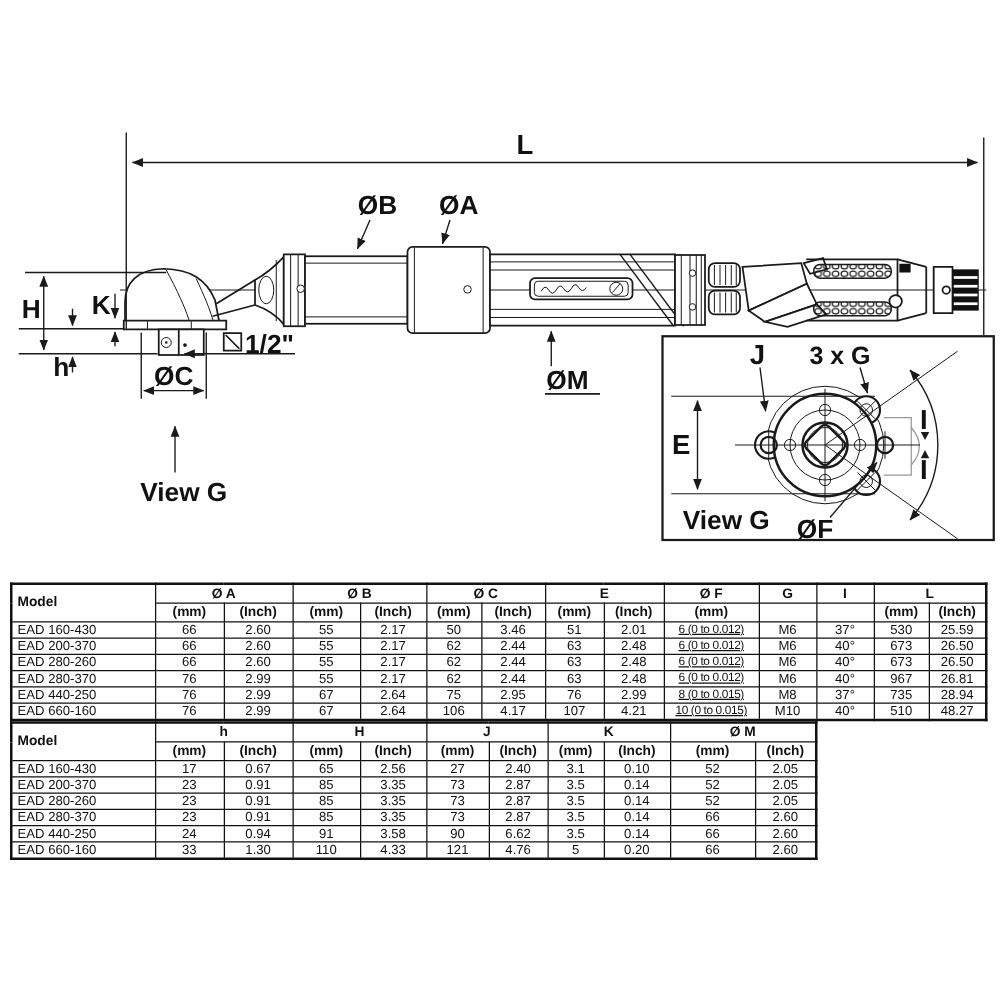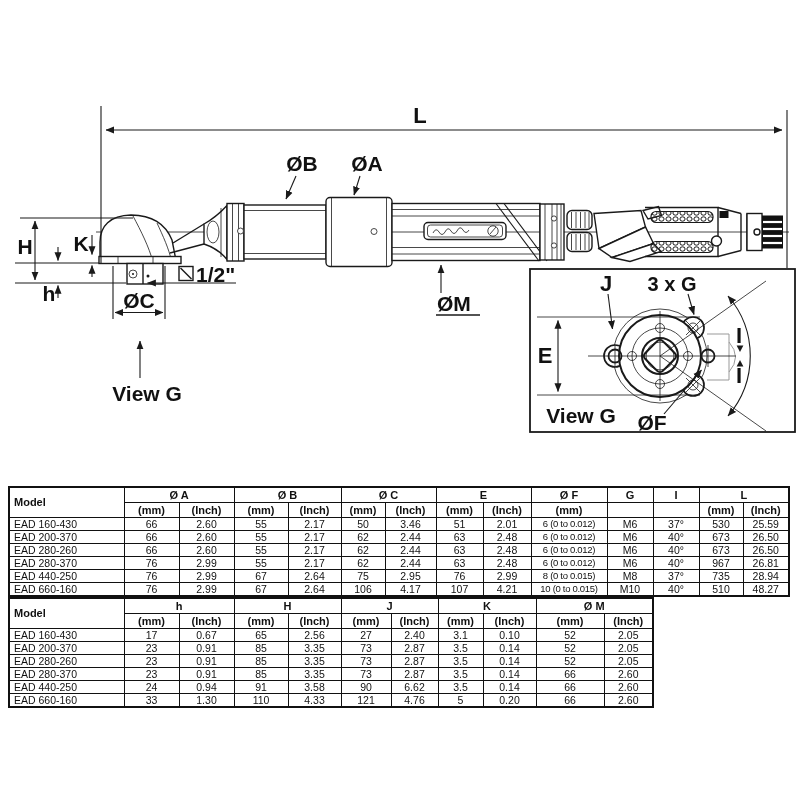--- a/index.html
+++ b/index.html
@@ -4,27 +4,27 @@
 <style>
   html,body{margin:0;padding:0;background:#fff;}
   body{width:800px;height:800px;position:relative;font-family:"Liberation Sans",sans-serif;color:#111;}
   #drawing{position:absolute;left:0;top:0;}
   svg text{font-family:"Liberation Sans",sans-serif;font-weight:bold;fill:#111;}
   .ln{stroke:#1a1a1a;fill:none;stroke-width:1.4;}
   .thin{stroke:#1a1a1a;fill:none;stroke-width:0.8;}
   .dim{stroke:#1a1a1a;fill:none;stroke-width:1.1;}
   .bold2{stroke:#1a1a1a;fill:none;stroke-width:2;}
   .whitefill{fill:#fff;}
-  #tables{position:absolute;left:8px;top:486px;}
+  #tables{position:absolute;left:8px;top:466px;}
   table{border-collapse:collapse;table-layout:fixed;border:2px solid #111;background:#fff;}
   th,td{border:1px solid #111;font-size:10.5px;text-align:center;padding:0 1px;white-space:nowrap;overflow:hidden;}
   th{font-weight:bold;height:14px;line-height:13px;font-size:11px;}
   td{height:12px;line-height:12px;font-weight:normal;}
   .model-col{text-align:left;padding-left:4px;}
-  .condensed{font-size:9.5px;letter-spacing:-0.3px;}
+  .condensed{font-size:9.5px;letter-spacing:-0.3px;text-decoration:underline;}
 </style>
 </head>
 <body>
 
 <svg id="drawing" width="800" height="460" viewBox="0 0 800 460">
   <defs>
     <marker id="ah" viewBox="0 0 10 10" refX="9.5" refY="5" markerWidth="8" markerHeight="8" orient="auto-start-reverse">
       <path d="M0,1 L10,5 L0,9 Z" fill="#1a1a1a"></path>
     </marker>
     <pattern id="knurl" width="7" height="6" patternUnits="userSpaceOnUse">

